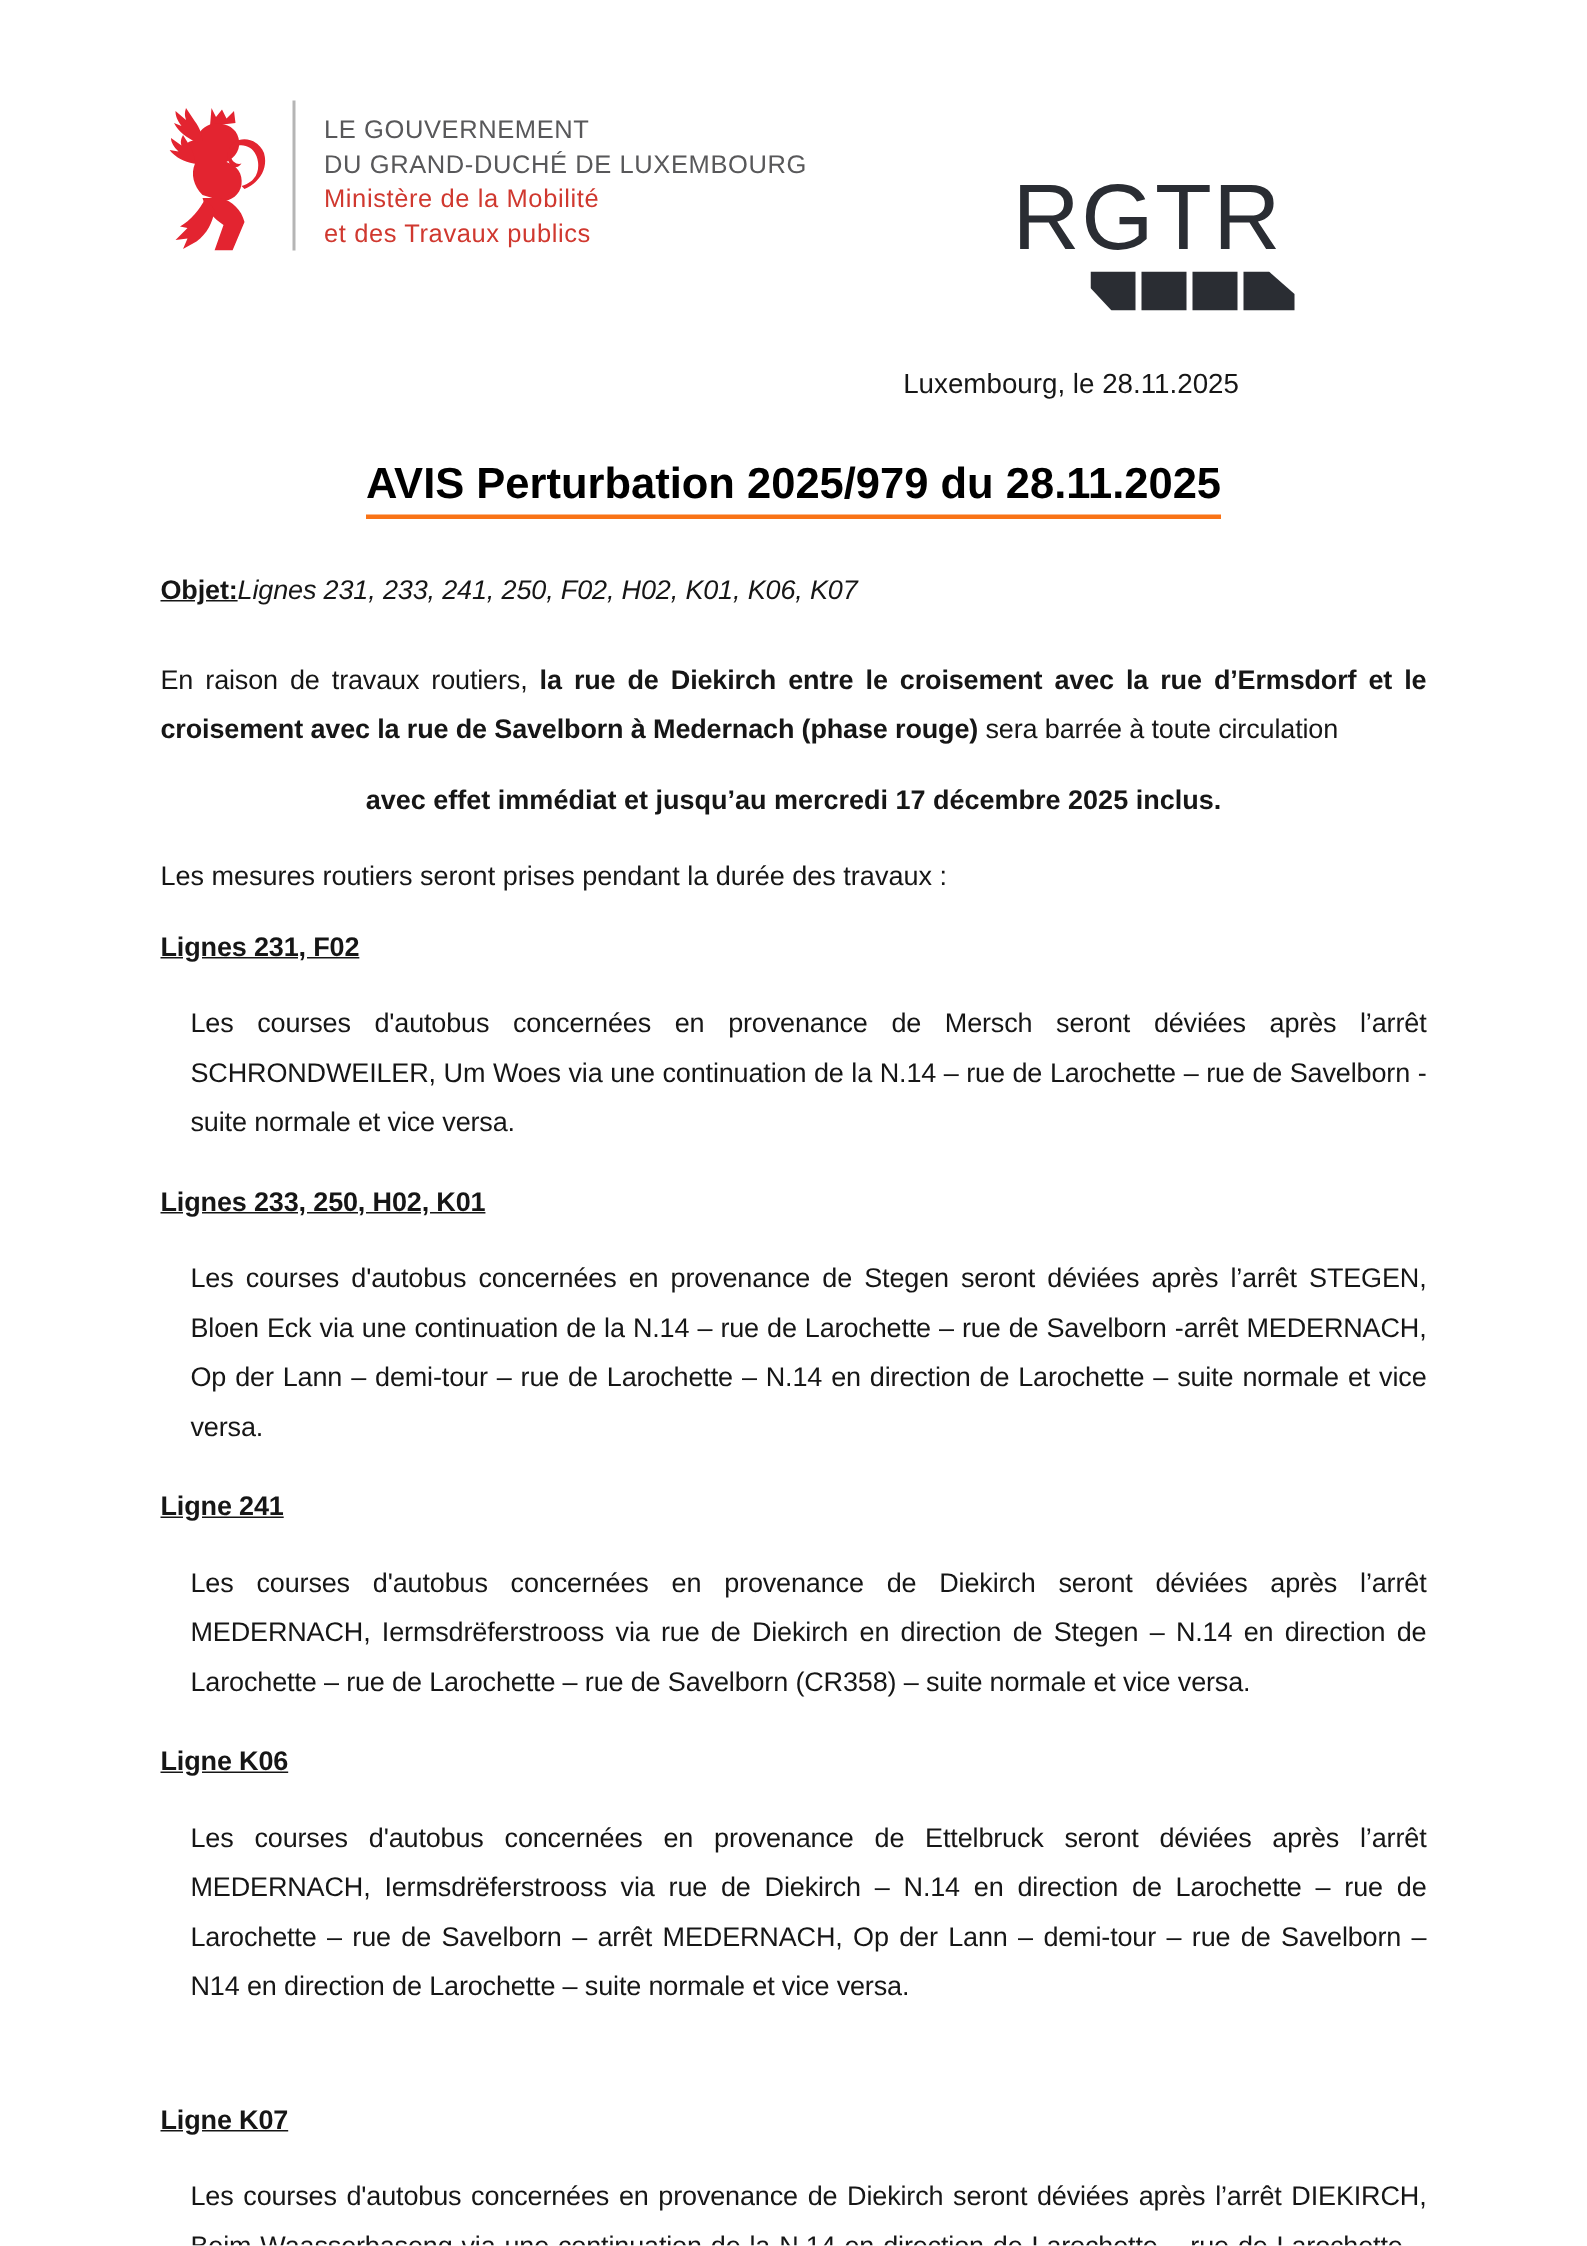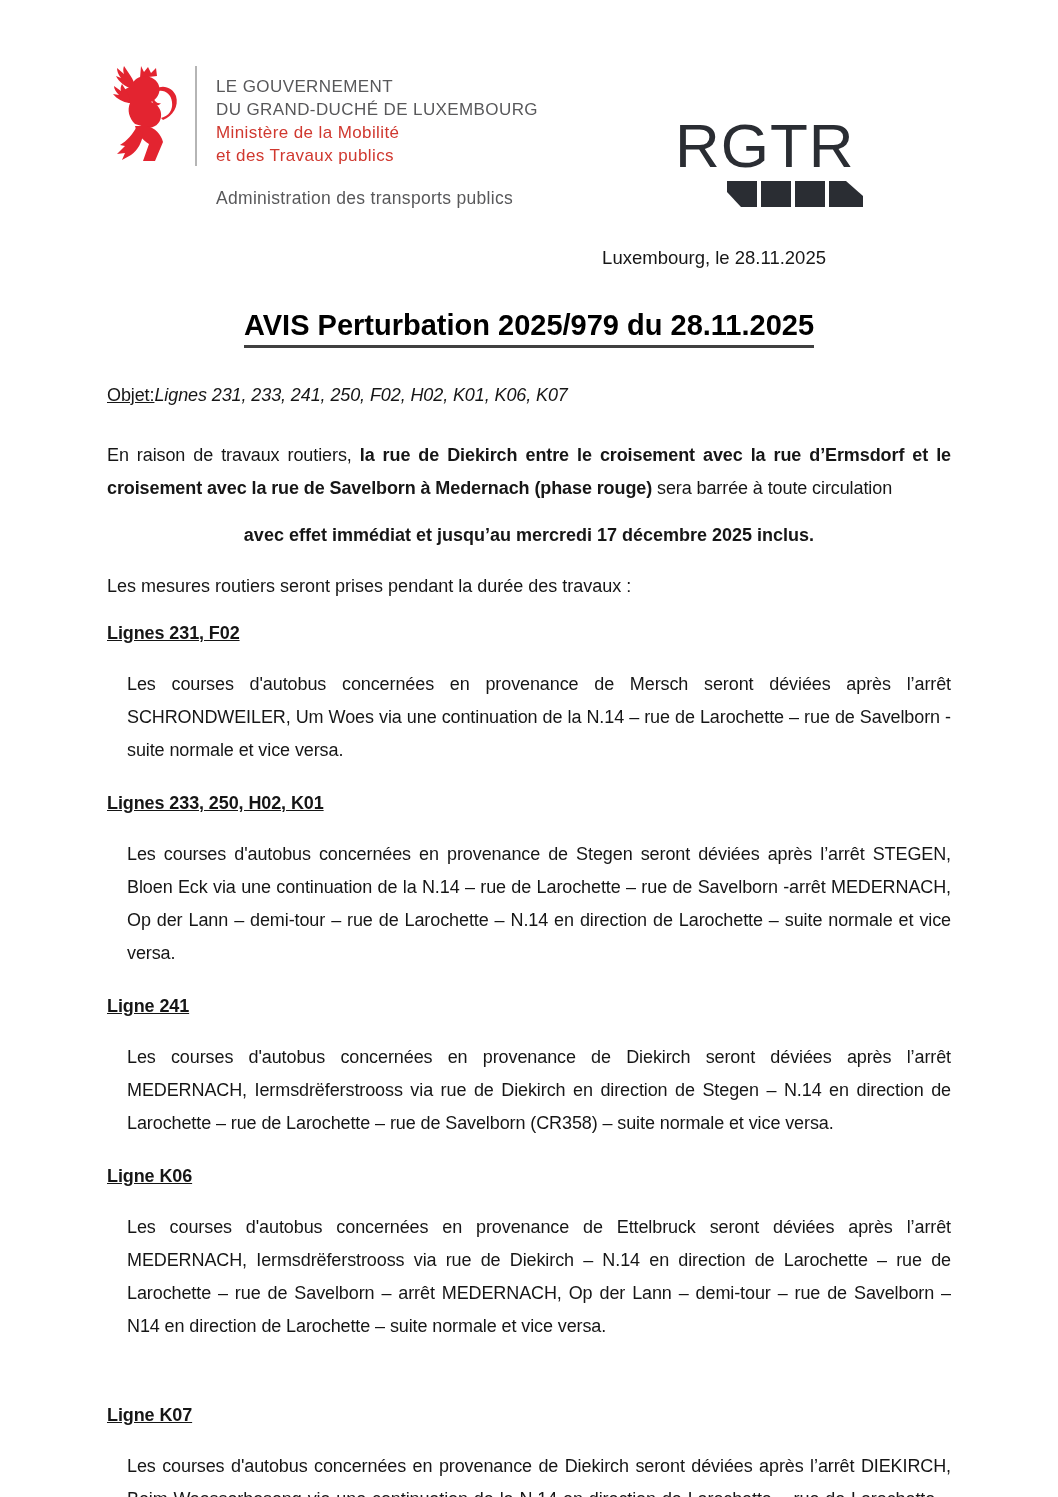--- a/index.html
+++ b/index.html
@@ -12,38 +12,38 @@
     padding:66px 107px 0 107px;
     background:#ffffff;
     font-family:"Liberation Sans",sans-serif;
     color:#161616;
     overflow:hidden;
   }
 
   
   .header{display:flex;justify-content:space-between;align-items:flex-start;}
   .gov-block{display:flex;flex-direction:column;}
-  .gov-row{display:flex;align-items:flex-start;}
+  .gov-row{display:flex;align-items:flex-end;}
   .lion-wrap{width:66px;height:95px;margin-left:6px;flex:0 0 auto;}
   .gov-sep{width:2px;height:100px;background:#b5b5b5;margin:0 19px 0 16px;flex:0 0 auto;}
   .gov-text{font-size:17px;line-height:23px;letter-spacing:.4px;color:#58585a;padding-top:9px;white-space:nowrap;}
   .gov-text .red{color:#d0382f;}
   .administration{margin-top:21px;margin-left:109px;font-size:17.5px;letter-spacing:.3px;color:#58585a;white-space:nowrap;}
 
   .rgtr-block{margin-top:52px;margin-right:86px;flex:0 0 auto;}
   .rgtr-text{font-size:62px;line-height:56px;font-weight:400;letter-spacing:1px;color:#2a2d33;}
   .rgtr-bus{margin-left:52px;margin-top:7px;display:block;}
 
   
   .date-line{margin-top:38px;text-align:right;padding-right:125px;font-size:18.5px;color:#161616;}
   .title{margin:40px 0 0 0;text-align:center;font-size:29px;font-weight:bold;color:#000;}
-  .title span{display:inline-block;border-bottom:3px solid #404040;padding-bottom:3px;}
+  .title span{display:inline-block;border-bottom:3px solid #f97316;padding-bottom:3px;}
 
   .objet{margin:37px 0 0 0;font-size:18px;letter-spacing:-.1px;}
-  .objet-label{font-weight:normal;text-decoration:underline;}
+  .objet-label{font-weight:bold;text-decoration:underline;}
   .objet-value{margin-left:0;font-style:italic;}
 
   .para{font-size:18px;line-height:33px;letter-spacing:-.1px;margin:0;}
   .justify{text-align:justify;}
   .intro{margin-top:33px;}
   .effect{margin-top:20px;text-align:center;font-weight:bold;font-size:18px;}
   .measures{margin-top:30px;font-size:18px;}
 
   .section{margin-top:26px;}
   .section--extra{margin-top:62px;}
@@ -79,21 +79,20 @@
           </svg>
         </span>
         <span class="gov-sep"></span>
         <div class="gov-text">
           <div>LE GOUVERNEMENT</div>
           <div>DU GRAND-DUCHÉ DE LUXEMBOURG</div>
           <div class="red">Ministère de la Mobilité</div>
           <div class="red">et des Travaux publics</div>
         </div>
       </div>
-      <div class="administration">Administration des transports publics</div>
     </div>
 
     <div class="rgtr-block">
       <div class="rgtr-text">RGTR</div>
       <svg class="rgtr-bus" width="138" height="26" viewBox="0 0 138 26" xmlns="http://www.w3.org/2000/svg">
         <g fill="#2a2d33">
           <polygon points="0,0 30,0 30,26 14,26 0,11"></polygon>
           <rect x="34" y="0" width="30" height="26"></rect>
           <rect x="68" y="0" width="30" height="26"></rect>
           <polygon points="102,0 119,0 136,15 136,26 102,26"></polygon>

